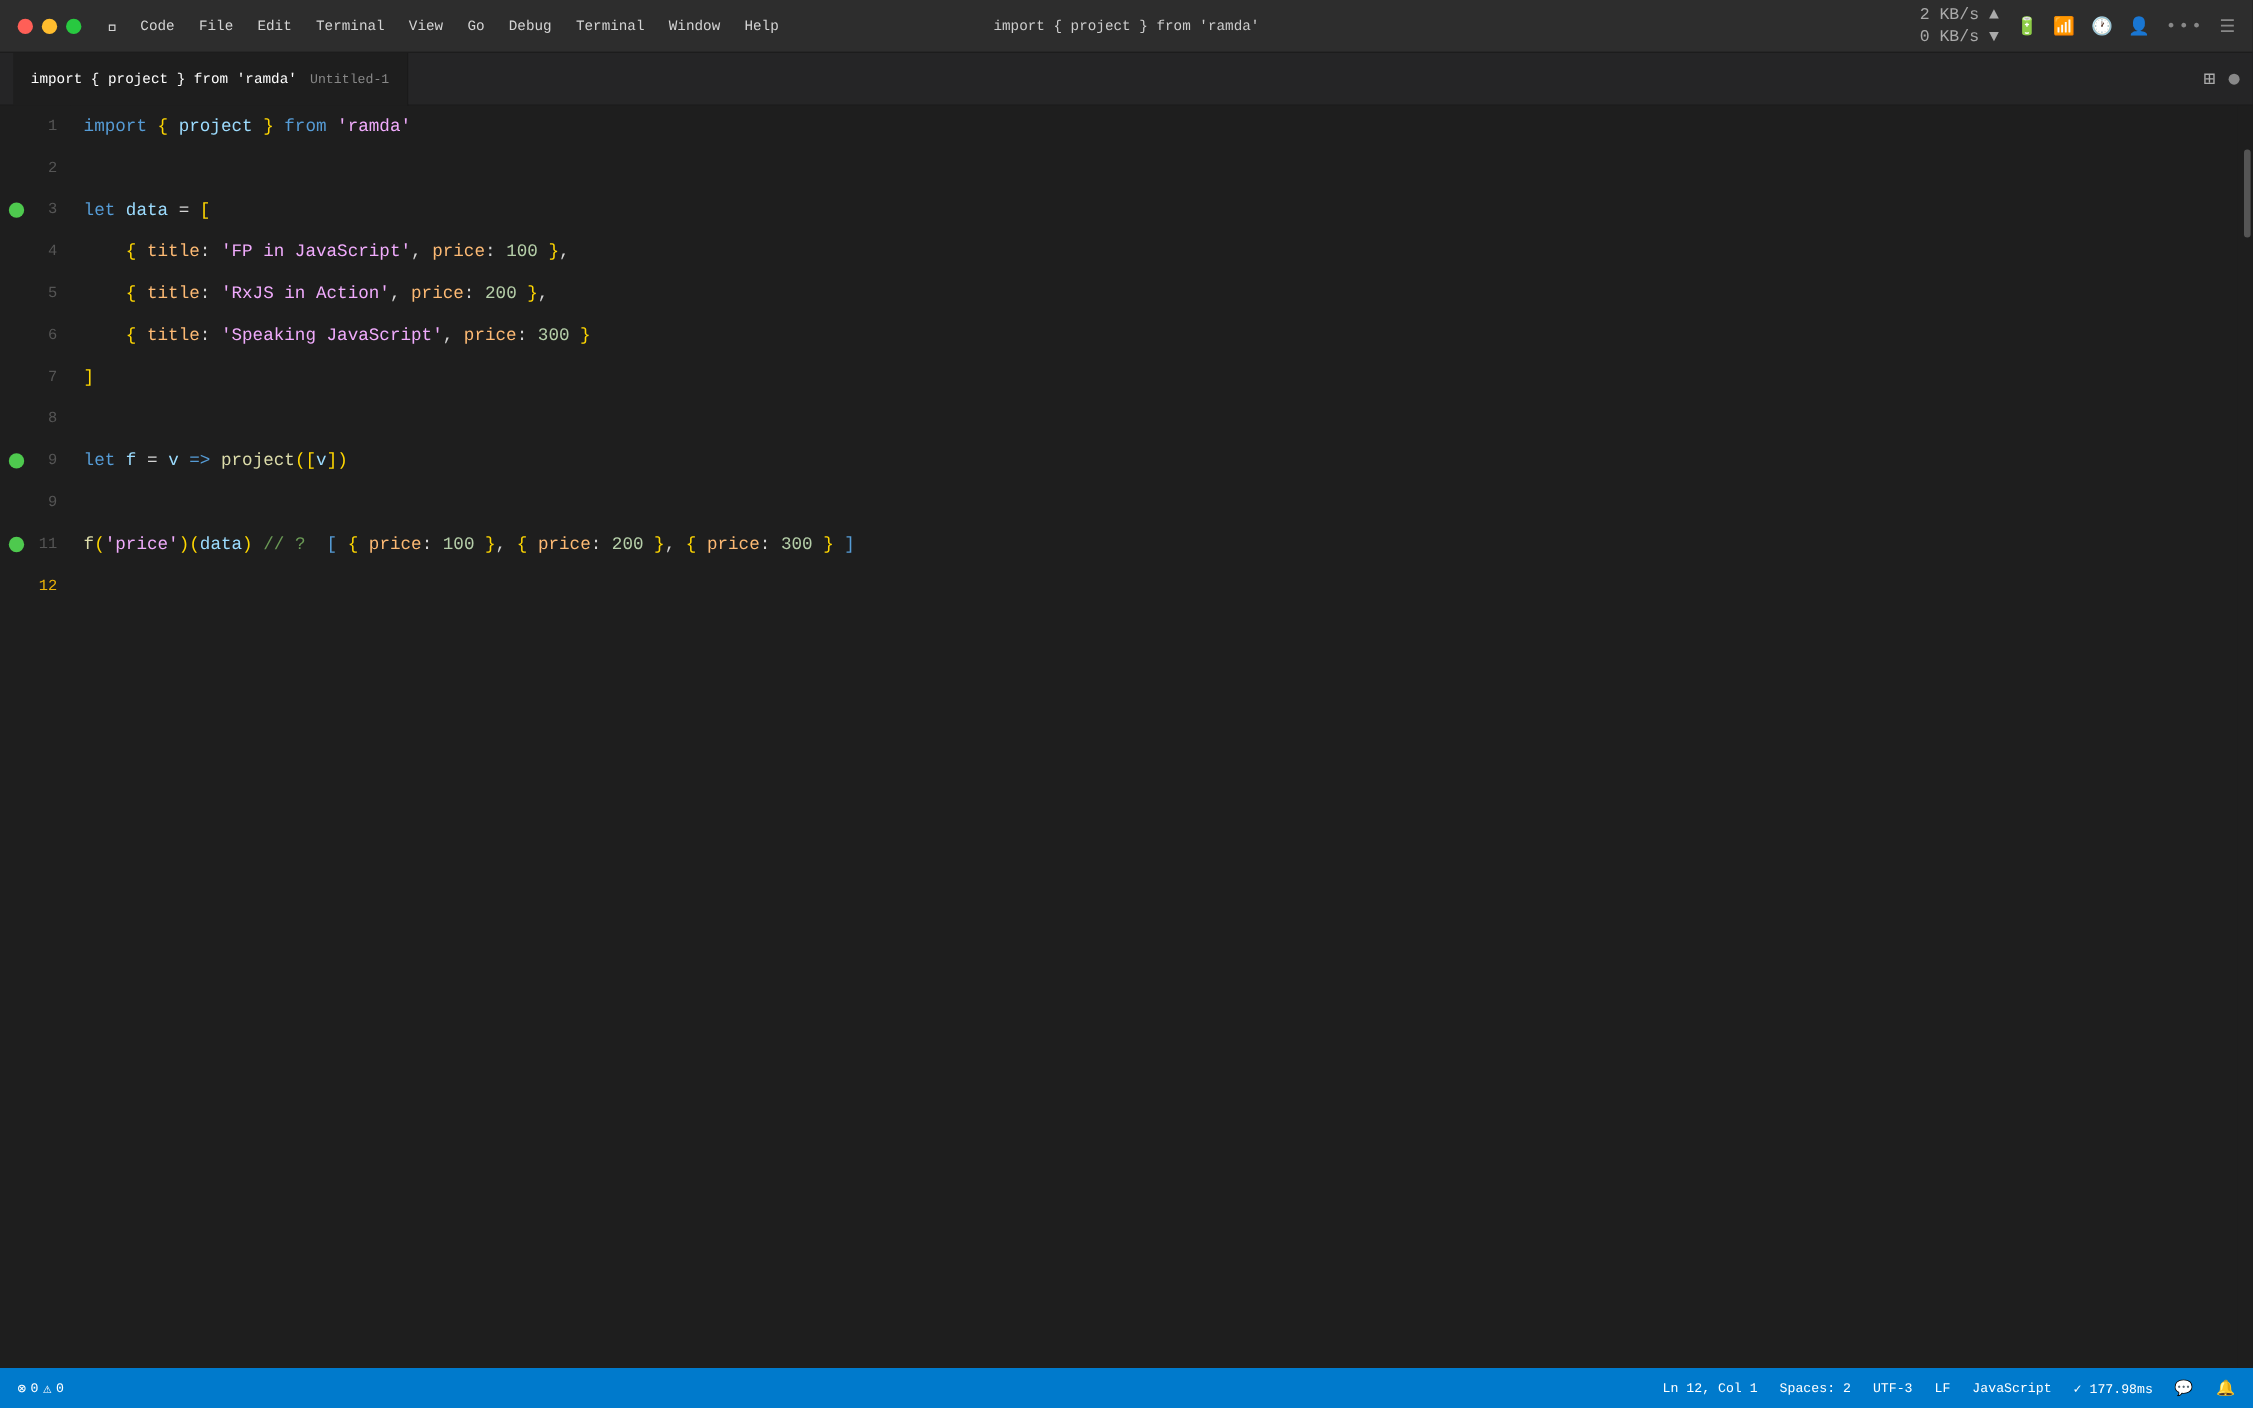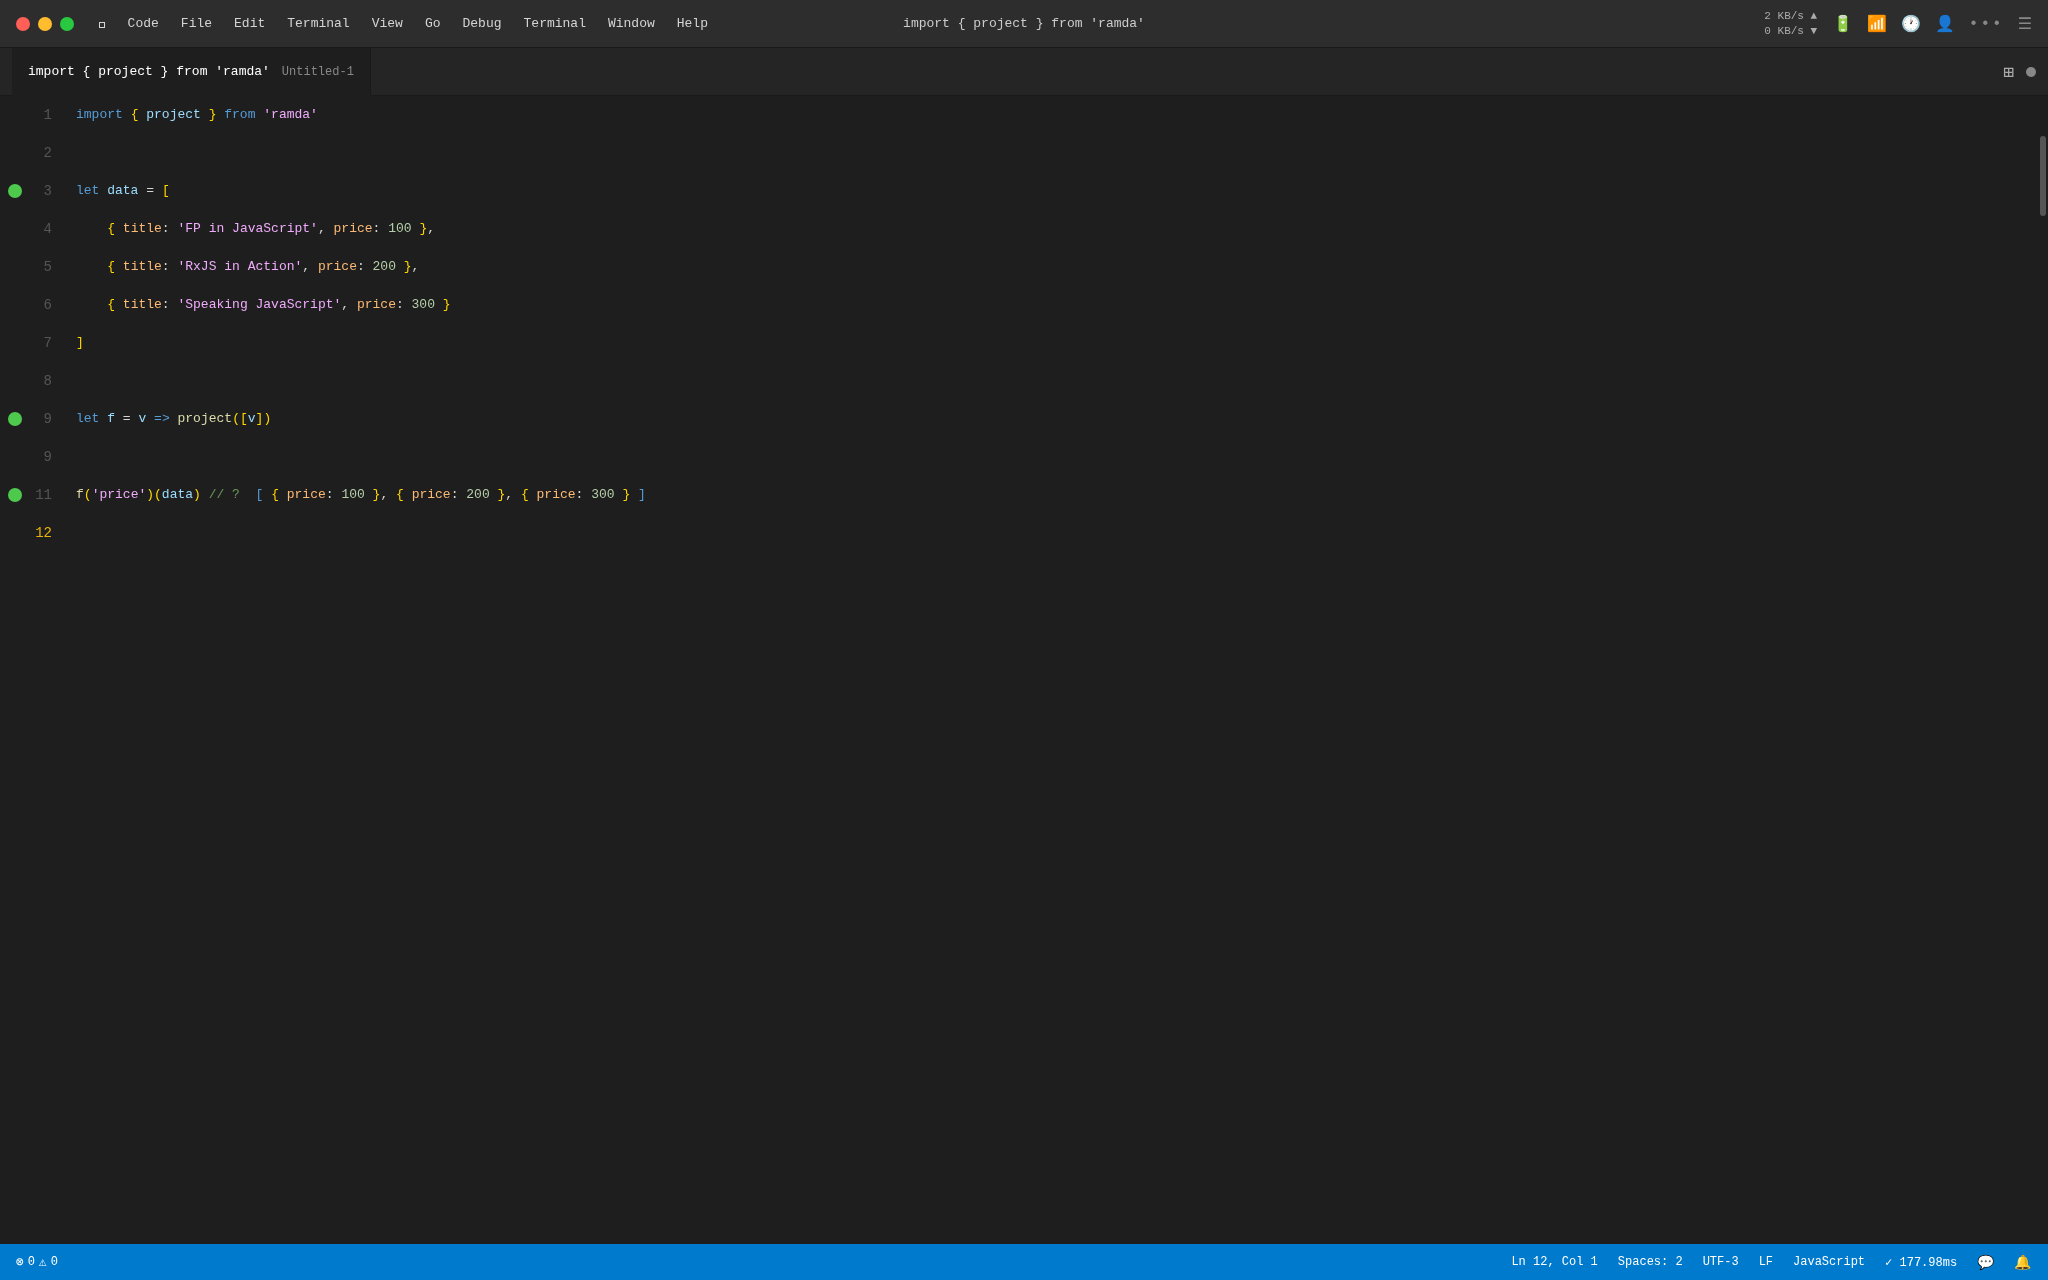--- a/index.html
+++ b/index.html
@@ -161,21 +161,21 @@
       flex: 1;
       padding-top: 0;
       overflow: hidden;
       position: relative;
     }
     .code-line {
       height: 38px;
       display: flex;
       align-items: flex-start;
       padding-left: 12px;
-      font-size: 13px;
+      font-size: 16px;
       line-height: 38px;
       white-space: pre;
     }
 
     
     .scrollbar-area {
       width: 14px;
       background: #1e1e1e;
       position: relative;
       flex-shrink: 0;
@@ -245,21 +245,21 @@
     <div class="menu-item">Terminal</div>
     <div class="menu-item">View</div>
     <div class="menu-item">Go</div>
     <div class="menu-item">Debug</div>
     <div class="menu-item">Terminal</div>
     <div class="menu-item">Window</div>
     <div class="menu-item">Help</div>
   </div>
   <div class="title-center">import { project } from 'ramda'</div>
   <div class="title-right">
-    <span style="font-size:11px;color:#aaa;text-align:right;line-height:1.3">2 KB/s ▲<br>0 KB/s ▼</span>
+    <span style="font-size:15px;color:#aaa;text-align:right;line-height:1.3">2 KB/s ▲<br>0 KB/s ▼</span>
     <div class="title-right-icons">
       <span style="font-size:16px;">🔋</span>
       <span style="font-size:16px;">📶</span>
       <span style="font-size:16px;">🕐</span>
       <span style="font-size:16px;">👤</span>
       <span style="font-size:16px;letter-spacing:2px;">•••</span>
       <span style="font-size:16px;">☰</span>
     </div>
   </div>
 </div>

